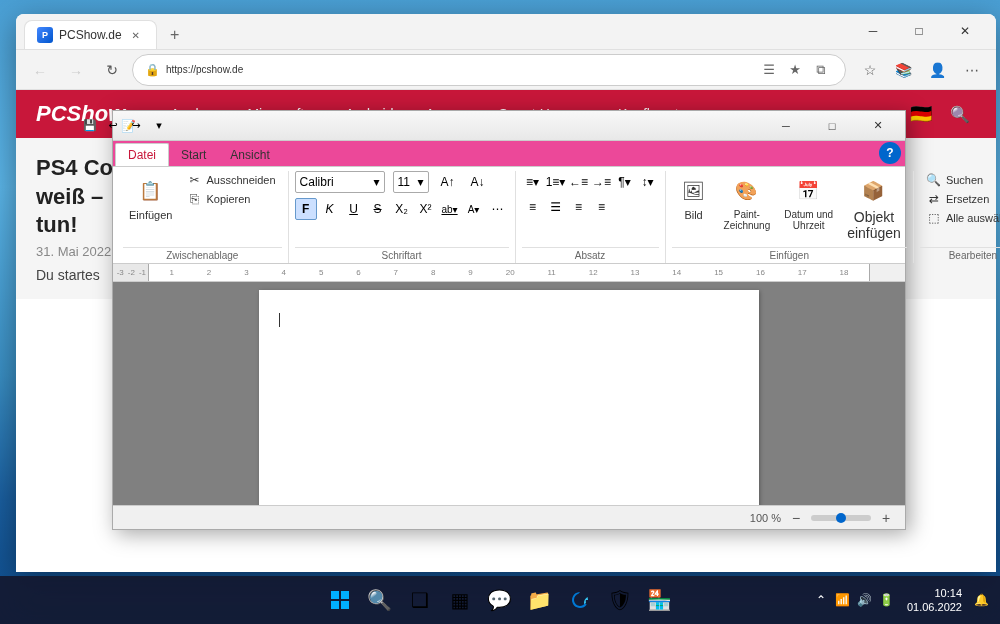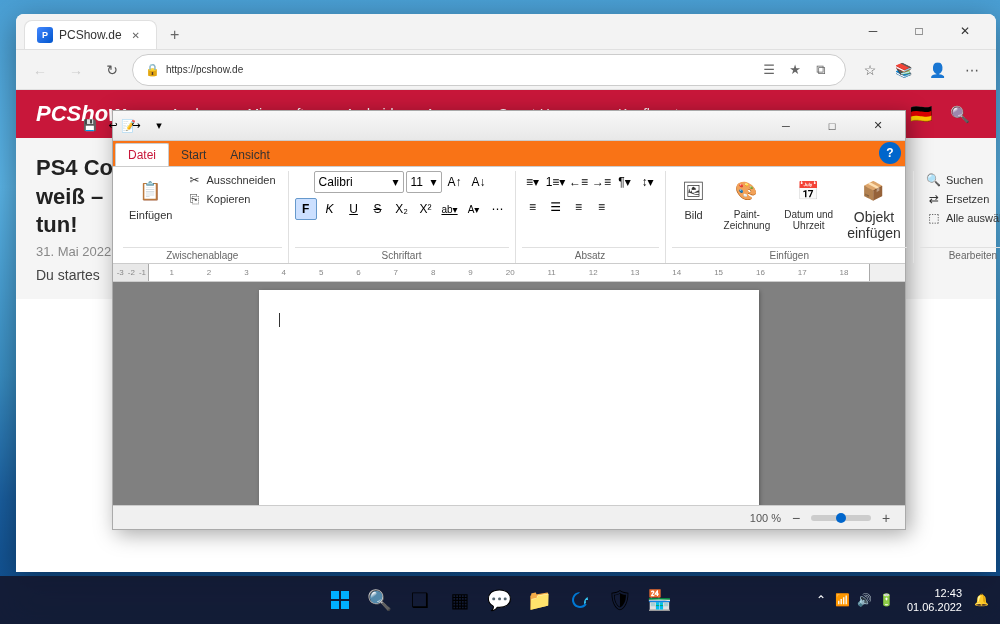--- a/index.html
+++ b/index.html
@@ -392,21 +392,21 @@
       display: flex;
       align-items: center;
       justify-content: center;
       font-size: 11px;
       cursor: pointer;
       color: #333;
     }
 
     
     .wp-ribbon-tabs {
-      background: #f97316;
+      background: #ec4899;
       height: 26px;
       display: flex;
       align-items: flex-end;
       padding: 0 2px;
       border-bottom: 1px solid #ccc;
     }
     .wp-rtab {
       padding: 4px 12px;
       font-size: 12px;
       cursor: pointer;
@@ -534,24 +534,23 @@
       border-radius: 2px;
       font-size: 12px;
       padding: 0 4px;
       display: flex;
       align-items: center;
       justify-content: space-between;
       cursor: pointer;
     }
     .font-controls-row {
       display: flex;
-      gap: 2px;
+      gap: 8px;
       align-items: center;
       margin-bottom: 2px;
-      justify-content: center;
     }
     .font-format-row {
       display: flex;
       gap: 2px;
       align-items: center;
     }
     .fmt-btn {
       width: 22px;
       height: 22px;
       display: flex;
@@ -1015,18 +1014,18 @@
     <div class="taskbar-icon">🏪</div>
   </div>
   <div class="taskbar-right">
     <div class="taskbar-tray">
       <div class="tray-icon">⌃</div>
       <div class="tray-icon">📶</div>
       <div class="tray-icon">🔊</div>
       <div class="tray-icon">🔋</div>
     </div>
     <div class="taskbar-time">
-      <div>12:43</div>
+      <div>10:14</div>
       <div>01.06.2022</div>
     </div>
     <div class="tray-icon">🔔</div>
   </div>
 </div>
 
 </body></html>

